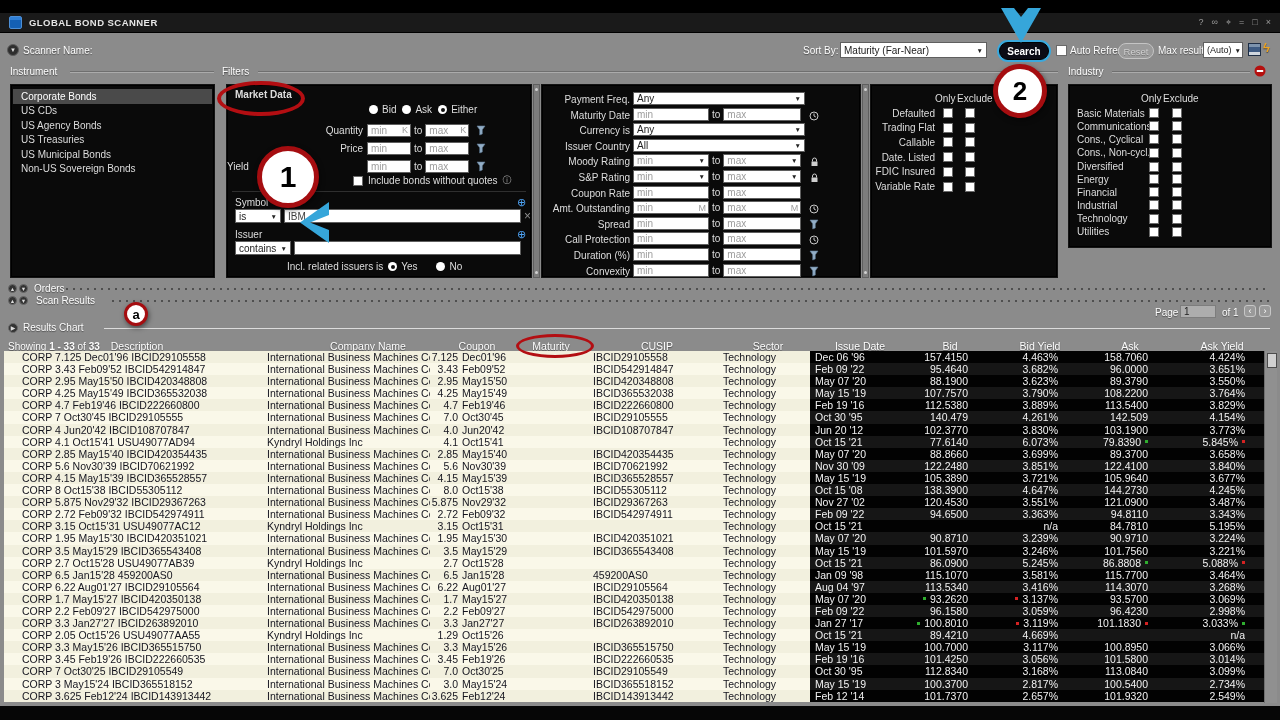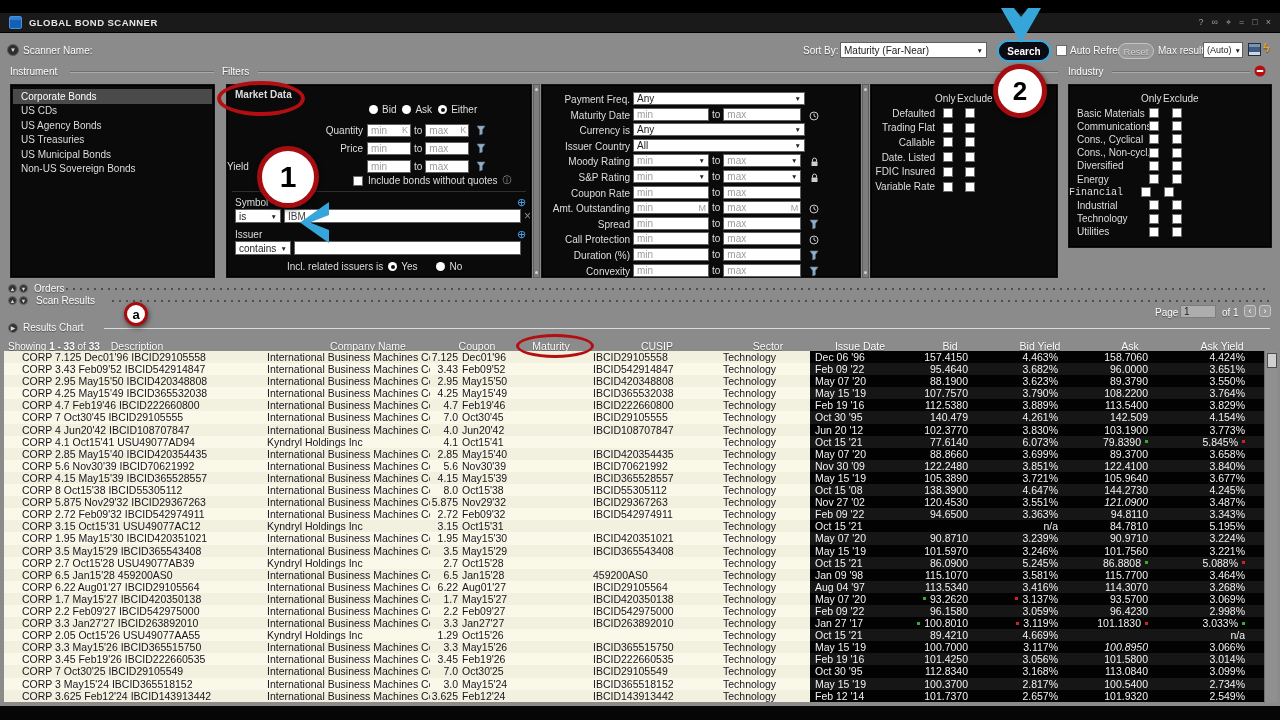--- a/index.html
+++ b/index.html
@@ -523,32 +523,32 @@
         <div class="ind-row" style="left: 0px; top: 48.4px; width: 100%;">
           <span class="flabel" style="margin-left: 8px; width: 68px; flex: 0 0 auto;">Cons., Cyclical</span>
           <span class="cb" style="margin-left: 4px;"></span>
           <span class="cb" style="margin-left: 13px;"></span>
         </div>
         <div class="ind-row" style="left: 0px; top: 61.6px; width: 100%;">
           <span class="flabel" style="margin-left: 8px; width: 68px; flex: 0 0 auto;">Cons., Non-cycl.</span>
           <span class="cb" style="margin-left: 4px;"></span>
           <span class="cb" style="margin-left: 13px;"></span>
         </div>
-        <div class="ind-row" style="left: 0px; top: 74.8px; width: 100%;">
+        <div class="ind-row" style="left: 0px; top: 74.8px; width: 100%; align-items: flex-end;">
           <span class="flabel" style="margin-left: 8px; width: 68px; flex: 0 0 auto;">Diversified</span>
           <span class="cb" style="margin-left: 4px;"></span>
           <span class="cb" style="margin-left: 13px;"></span>
         </div>
         <div class="ind-row" style="left: 0px; top: 88px; width: 100%;">
           <span class="flabel" style="margin-left: 8px; width: 68px; flex: 0 0 auto;">Energy</span>
           <span class="cb" style="margin-left: 4px;"></span>
           <span class="cb" style="margin-left: 13px;"></span>
         </div>
         <div class="ind-row" style="left: 0px; top: 101.2px; width: 100%;">
-          <span class="flabel" style="margin-left: 0; width: 68px; flex: 0 0 auto; font-family: Liberation Mono, monospace;">Financial</span>
+          <span class="flabel" style="margin-left: 8px; width: 68px; flex: 0 0 auto;">Financial</span>
           <span class="cb" style="margin-left: 4px;"></span>
           <span class="cb" style="margin-left: 13px;"></span>
         </div>
         <div class="ind-row" style="left: 0px; top: 114.4px; width: 100%;">
           <span class="flabel" style="margin-left: 8px; width: 68px; flex: 0 0 auto;">Industrial</span>
           <span class="cb" style="margin-left: 4px;"></span>
           <span class="cb" style="margin-left: 13px;"></span>
         </div>
         <div class="ind-row" style="left: 0px; top: 127.6px; width: 100%;">
           <span class="flabel" style="margin-left: 8px; width: 68px; flex: 0 0 auto;">Technology</span>
@@ -795,21 +795,21 @@
         <span class="tc light" style="width: 244px; padding-left: 18px;">CORP 5.875 Nov29'32 IBCID29367263</span>
         <span class="tc light" style="width: 182px; padding-left: 19px;">International Business Machines Corp</span>
         <span class="tc light ra" style="width: 28px;">5.875</span>
         <span class="tc light" style="width: 62px; padding-left: 4px;">Nov29'32</span>
         <span class="tc light" style="width: 198px; padding-left: 73px;">IBCID29367263</span>
         <span class="tc light" style="width: 88px; padding-left: 5px;">Technology</span>
         <span class="tc light" style="width: 4px;"></span>
         <span class="tc dark" style="width: 80px; padding-left: 5px;">Nov 27 '02</span>
         <span class="tc dark ra" style="width: 78px;">120.4530</span>
         <span class="tc dark ra" style="width: 90px;">3.551%</span>
-        <span class="tc dark ra" style="width: 90px; font-style: italic;">121.0900</span>
+        <span class="tc dark ra" style="width: 90px;">121.0900</span>
         <span class="tc dark ra" style="width: 97px;">3.487%</span>
         <span class="tc dark" style="width: 19px;"></span>
       </div>
       <div class="trow o">
         <span class="tc light" style="width: 244px; padding-left: 18px;">CORP 2.72 Feb09'32 IBCID542974911</span>
         <span class="tc light" style="width: 182px; padding-left: 19px;">International Business Machines Corp</span>
         <span class="tc light ra" style="width: 28px;">2.72</span>
         <span class="tc light" style="width: 62px; padding-left: 4px;">Feb09'32</span>
         <span class="tc light" style="width: 198px; padding-left: 73px;">IBCID542974911</span>
         <span class="tc light" style="width: 88px; padding-left: 5px;">Technology</span>
@@ -975,21 +975,21 @@
         <span class="tc light" style="width: 244px; padding-left: 18px;">CORP 3.3 May15'26 IBCID365515750</span>
         <span class="tc light" style="width: 182px; padding-left: 19px;">International Business Machines Corp</span>
         <span class="tc light ra" style="width: 28px;">3.3</span>
         <span class="tc light" style="width: 62px; padding-left: 4px;">May15'26</span>
         <span class="tc light" style="width: 198px; padding-left: 73px;">IBCID365515750</span>
         <span class="tc light" style="width: 88px; padding-left: 5px;">Technology</span>
         <span class="tc light" style="width: 4px;"></span>
         <span class="tc dark" style="width: 80px; padding-left: 5px;">May 15 '19</span>
         <span class="tc dark ra" style="width: 78px;">100.7000</span>
         <span class="tc dark ra" style="width: 90px;">3.117%</span>
-        <span class="tc dark ra" style="width: 90px; font-style: italic;">100.8950</span>
+        <span class="tc dark ra" style="width: 90px;">100.8950</span>
         <span class="tc dark ra" style="width: 97px;">3.066%</span>
         <span class="tc dark" style="width: 19px;"></span>
       </div>
       <div class="trow o">
         <span class="tc light" style="width: 244px; padding-left: 18px;">CORP 3.45 Feb19'26 IBCID222660535</span>
         <span class="tc light" style="width: 182px; padding-left: 19px;">International Business Machines Corp</span>
         <span class="tc light ra" style="width: 28px;">3.45</span>
         <span class="tc light" style="width: 62px; padding-left: 4px;">Feb19'26</span>
         <span class="tc light" style="width: 198px; padding-left: 73px;">IBCID222660535</span>
         <span class="tc light" style="width: 88px; padding-left: 5px;">Technology</span>

